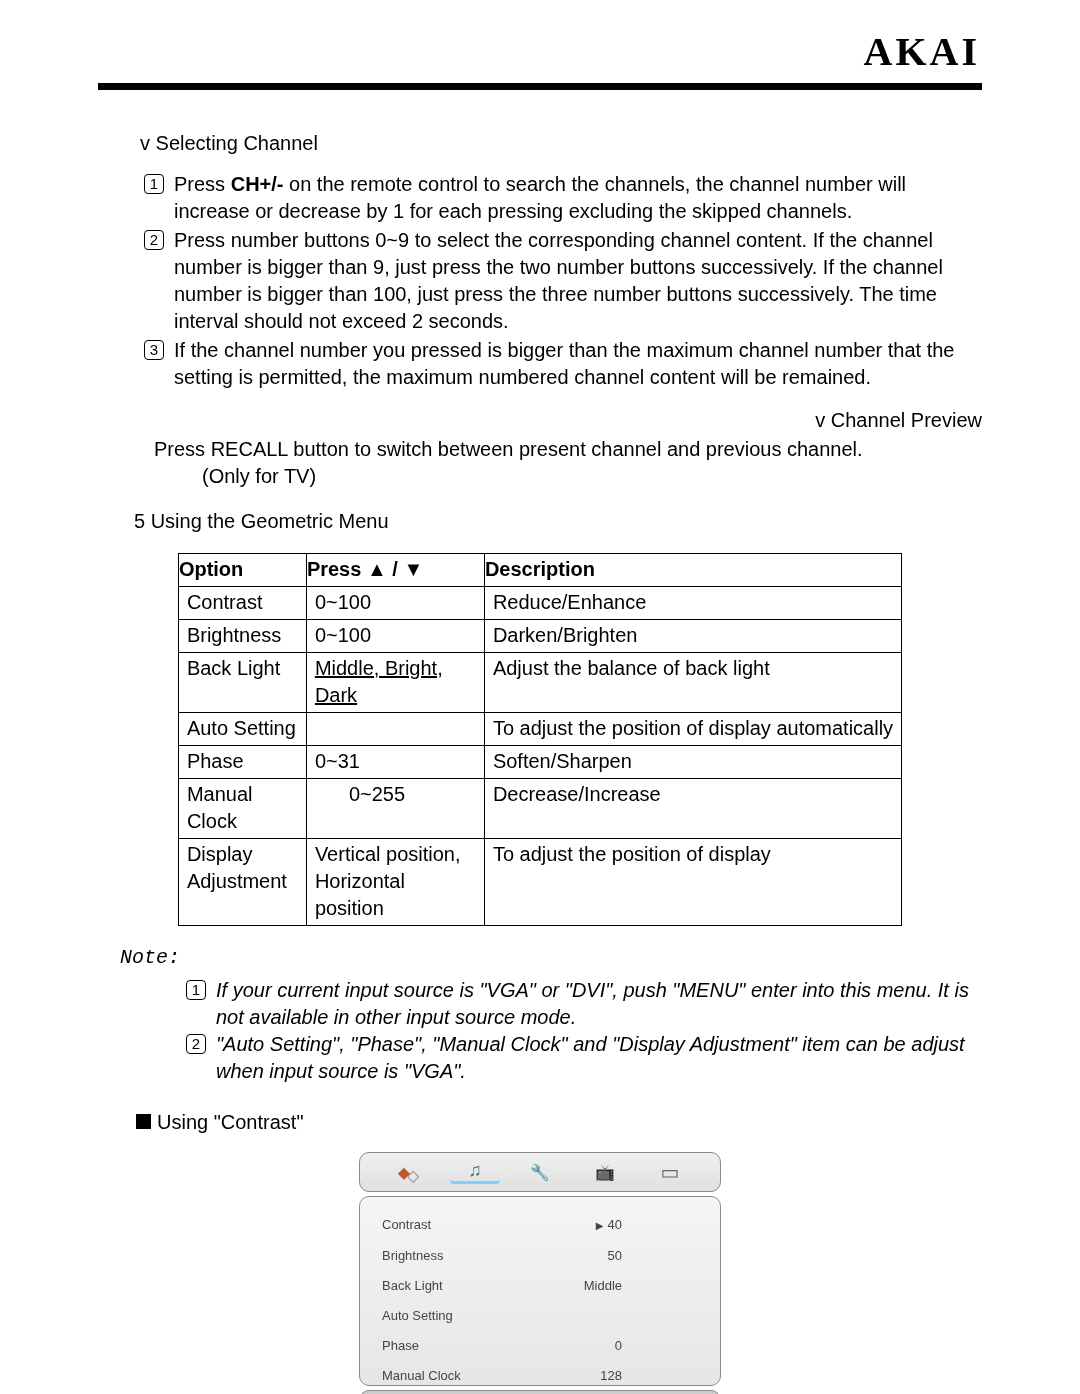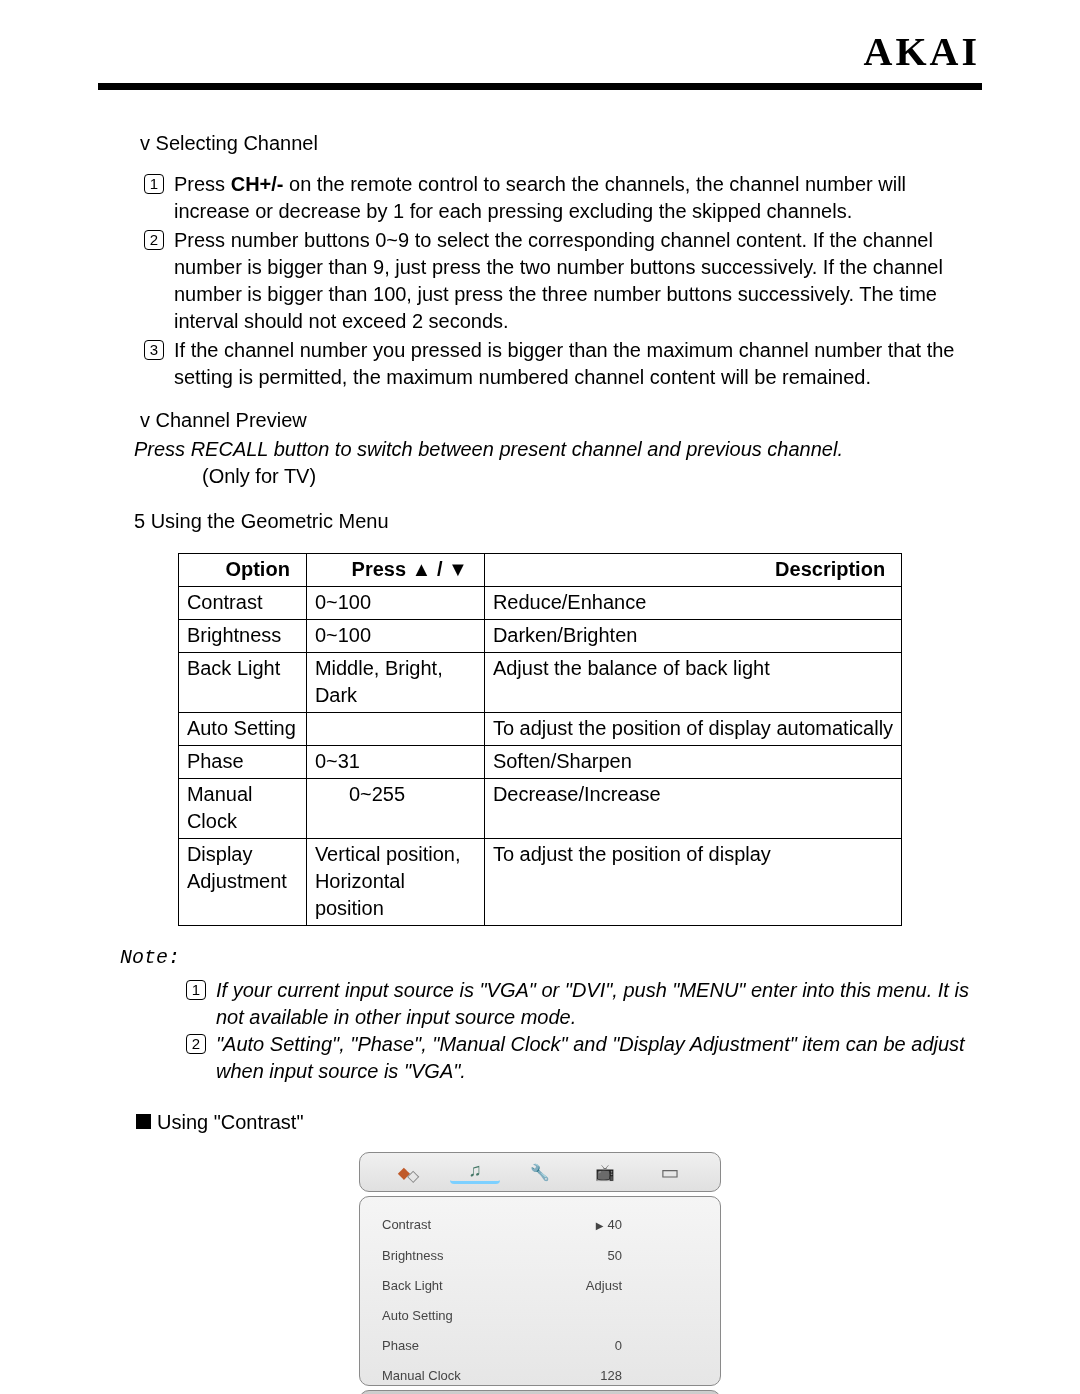--- a/index.html
+++ b/index.html
@@ -49,21 +49,21 @@
     table.geom {
       border-collapse: collapse;
       margin: 0 auto 18px auto;
       font-size: 20px;
     }
     table.geom th, table.geom td {
       border: 1.5px solid #000;
       padding: 2px 8px 3px 8px;
       vertical-align: top;
     }
-    table.geom th { font-weight: 700; text-align: right; padding-left:31px; padding-right:16px;}
+    table.geom th { font-weight: 700; text-align: left; padding-left:0; padding-right:16px;}
     .note-head { font-style: italic; margin: 4px 0 6px 22px; font-family: Liberation Mono, monospace; }
     .note-list { list-style: none; margin-left: 88px; }
     .note-list li { display: flex; font-style: italic; align-items: flex-start; }
     .note-list .num-box { font-style: normal; }
     .bullet-sq {
       display: inline-block; width: 15px; height: 15px; background: #000;
       vertical-align: middle; margin-right: 6px; position: relative; top: -2px;
     }
     .using-line { margin: 24px 0 16px 38px; font-size: 20px;}
     .osd-wrap { width: 362px; margin: 0 auto 10px auto; }
@@ -124,22 +124,22 @@
         <span class="li-text">Press number buttons 0~9 to select the corresponding channel content. If the channel number is bigger than 9, just press the two number buttons successively. If the channel number is bigger than 100, just press the three number buttons successively. The time interval should not exceed 2 seconds.</span>
       </li>
       <li>
         <span class="num-box">3</span>
         <span class="li-text">If the channel number you pressed is bigger than the maximum channel number that the setting is permitted, the maximum numbered channel content will be remained.</span>
       </li>
     </ul>
 
   <div style="height:14px;"></div>
 
-  <div class="v-block" style="margin-bottom:2px;">v Channel Preview</div>
-  <div class="sub-indent" style="margin-left:36px;font-style:italic;">Press RECALL button to switch between present channel and previous channel.</div>
+  <div class="v-block" style="margin-bottom:2px;text-align:right;">v Channel Preview</div>
+  <div class="sub-indent" style="margin-left:56px;">Press RECALL button to switch between present channel and previous channel.</div>
   <div class="sub-indent" style="margin-left:104px;">(Only for TV)</div>
 
   <div class="section-num">5 Using the Geometric Menu</div>
 
   <table class="geom">
     <thead>
         <tr id="geom-head">
           <th>Option</th>
           <th>Press ▲ / ▼</th>
           <th>Description</th>
@@ -151,21 +151,21 @@
           <td style="width: 178px;">0~100</td>
           <td>Reduce/Enhance</td>
         </tr>
         <tr>
           <td style="width: 128px;">Brightness</td>
           <td style="width: 178px;">0~100</td>
           <td>Darken/Brighten</td>
         </tr>
         <tr>
           <td style="width: 128px;">Back Light</td>
-          <td style="width: 178px;">Middle, Bright, Dark</td>
+          <td style="width: 178px; text-decoration: underline;">Middle, Bright, Dark</td>
           <td>Adjust the balance of back light</td>
         </tr>
         <tr>
           <td style="width: 128px;">Auto Setting</td>
           <td style="width: 178px;"></td>
           <td>To adjust the position of display automatically</td>
         </tr>
         <tr>
           <td style="width: 128px;">Phase</td>
           <td style="width: 178px;">0~31</td>
@@ -212,21 +212,21 @@
         <div class="osd-row">
           <span>Contrast</span>
           <span class="sel">40</span>
         </div>
         <div class="osd-row">
           <span>Brightness</span>
           <span>50</span>
         </div>
         <div class="osd-row">
           <span>Back Light</span>
-          <span>Adjust</span>
+          <span>Middle</span>
         </div>
         <div class="osd-row">
           <span>Auto Setting</span>
           <span></span>
         </div>
         <div class="osd-row">
           <span>Phase</span>
           <span>0</span>
         </div>
         <div class="osd-row">

